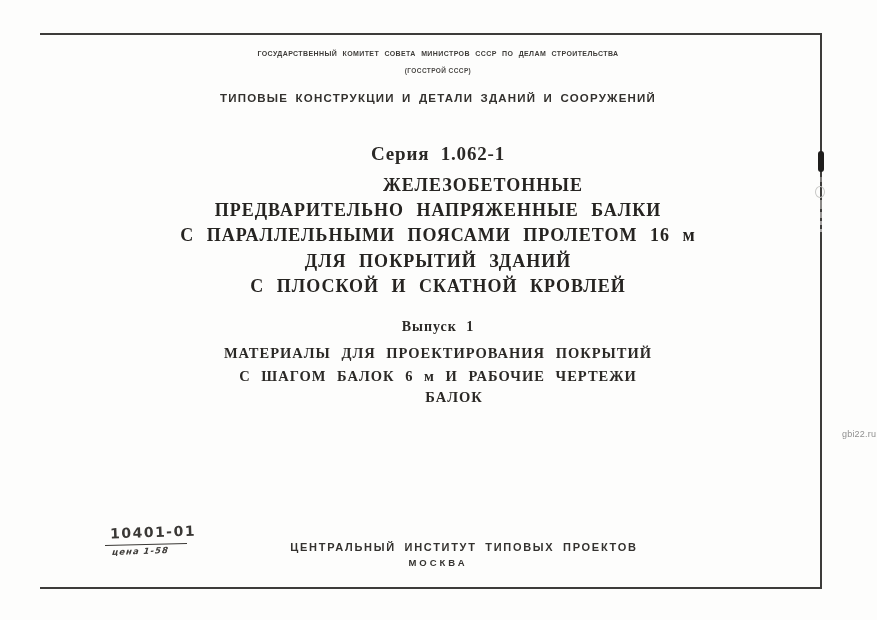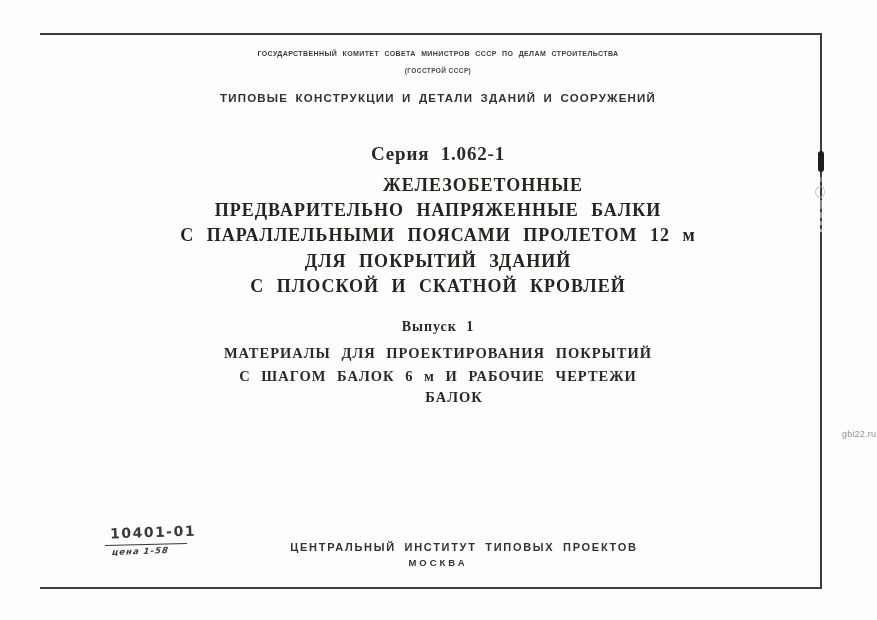--- a/index.html
+++ b/index.html
@@ -98,21 +98,21 @@
 <div class="frame"></div>
 
 <div class="abs center committee">ГОСУДАРСТВЕННЫЙ КОМИТЕТ СОВЕТА МИНИСТРОВ СССР ПО ДЕЛАМ СТРОИТЕЛЬСТВА</div>
 <div class="abs center gosstroy">(ГОССТРОЙ СССР)</div>
 <div class="abs center program">ТИПОВЫЕ КОНСТРУКЦИИ И ДЕТАЛИ ЗДАНИЙ И СООРУЖЕНИЙ</div>
 
 <div class="abs center series">Серия 1.062-1</div>
 
 <div class="abs center title-line t1">ЖЕЛЕЗОБЕТОННЫЕ</div>
 <div class="abs center title-line t2">ПРЕДВАРИТЕЛЬНО НАПРЯЖЕННЫЕ БАЛКИ</div>
-<div class="abs center title-line t3">С ПАРАЛЛЕЛЬНЫМИ ПОЯСАМИ ПРОЛЕТОМ 12 м</div>
+<div class="abs center title-line t3">С ПАРАЛЛЕЛЬНЫМИ ПОЯСАМИ ПРОЛЕТОМ 16 м</div>
 <div class="abs center title-line t4">ДЛЯ ПОКРЫТИЙ ЗДАНИЙ</div>
 <div class="abs center title-line t5">С ПЛОСКОЙ И СКАТНОЙ КРОВЛЕЙ</div>
 
 <div class="abs center issue">Выпуск 1</div>
 
 <div class="abs center subtitle-line s1">МАТЕРИАЛЫ ДЛЯ ПРОЕКТИРОВАНИЯ ПОКРЫТИЙ</div>
 <div class="abs center subtitle-line s2">С ШАГОМ БАЛОК 6 м И РАБОЧИЕ ЧЕРТЕЖИ</div>
 <div class="abs center subtitle-line s3">БАЛОК</div>
 
 <div class="abs stamp-code">10401-01</div>

